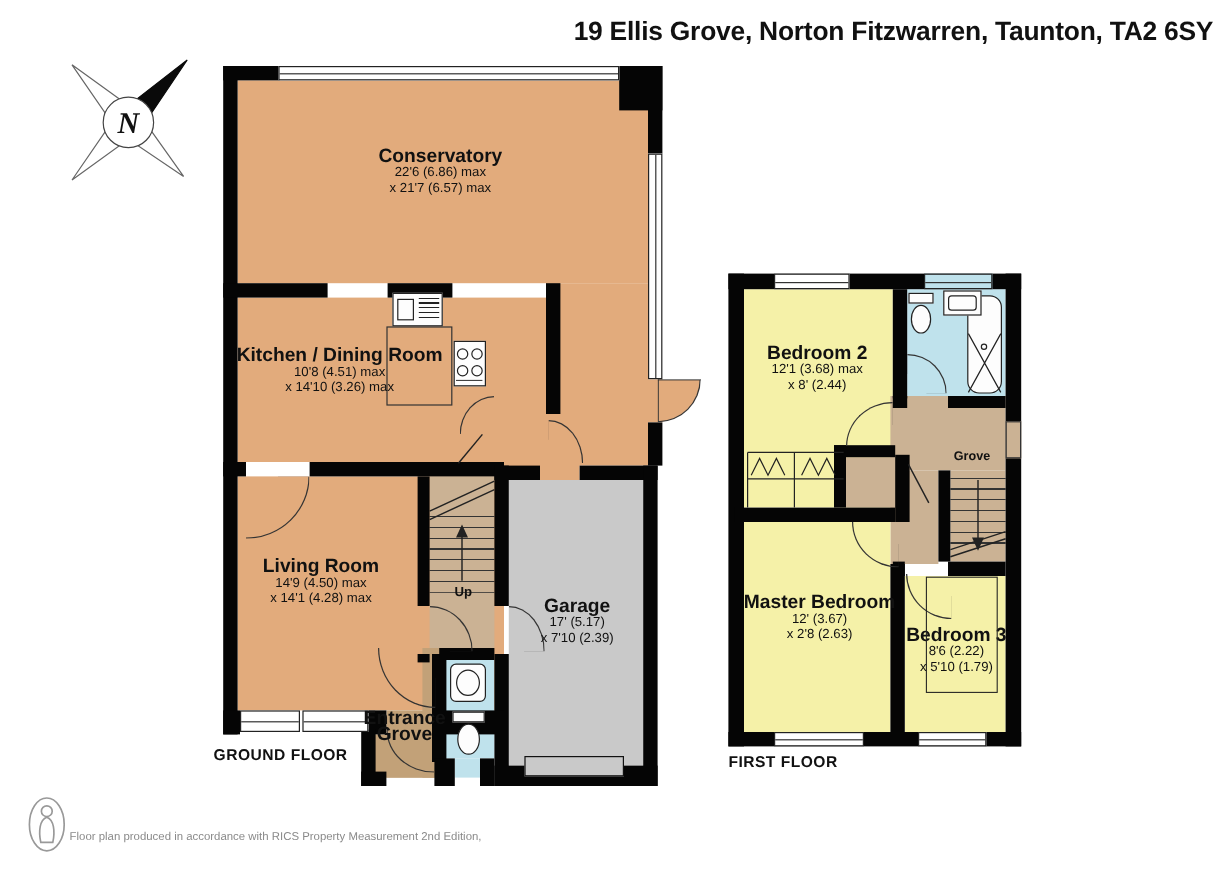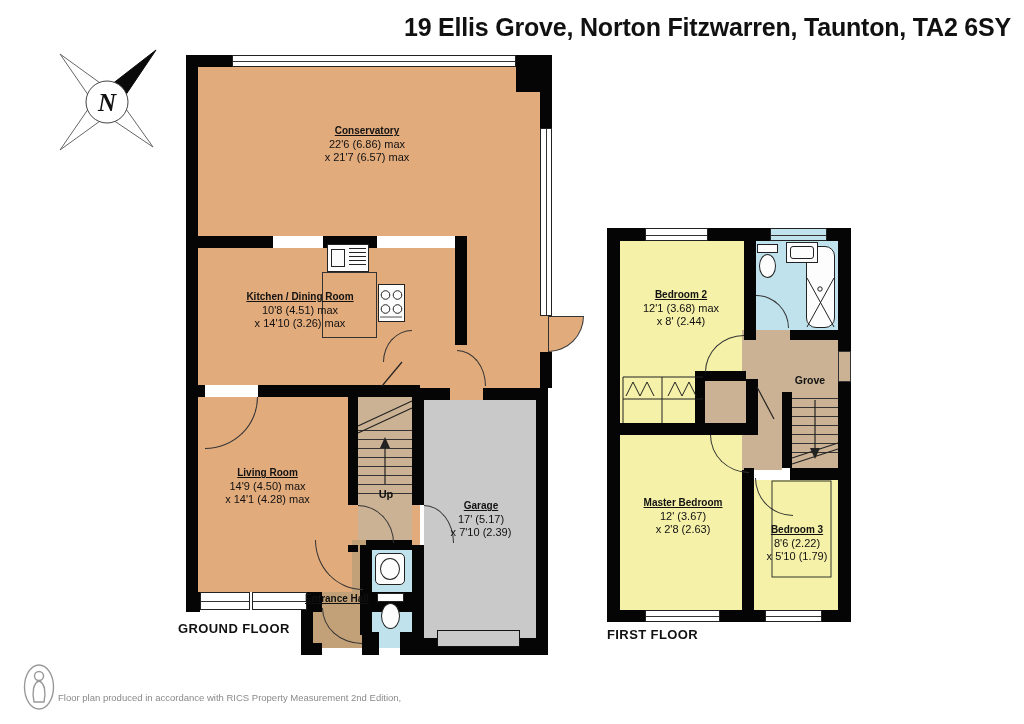--- a/index.html
+++ b/index.html
@@ -25,24 +25,24 @@
   .arc-tr{border-top:1.3px solid #333;border-right:1.3px solid #333;border-top-right-radius:100%;}
   .arc-bl{border-bottom:1.3px solid #333;border-left:1.3px solid #333;border-bottom-left-radius:100%;}
   .arc-br{border-bottom:1.3px solid #333;border-right:1.3px solid #333;border-bottom-right-radius:100%;}
   .pie{position:absolute;background:var(--room-orange,#E2AB7C);border:1.2px solid #333;
        border-radius:0 0 100% 0;box-sizing:border-box;}
   .treads{position:absolute;background-image:repeating-linear-gradient(to bottom,#333 0 1px,transparent 1px 9px);}
   .fx{position:absolute;border:1.2px solid #222;box-sizing:border-box;background:#fdfdfd;}
   .fx.clear{background:transparent;}
   
   .rl{position:absolute;text-align:center;font-size:11px;line-height:13.5px;color:#111;}
-  .rl .rn{font-weight:bold;font-size:10px;text-decoration:underline;}
+  .rl .rn{font-weight:bold;font-size:16px;}
   .stair-lbl{position:absolute;text-align:center;font-weight:bold;font-size:11px;color:#111;}
   .floor-lbl{position:absolute;font-weight:bold;font-size:13px;letter-spacing:.4px;color:#111;}
-  .hdr-title{position:absolute;top:13px;right:13px;font-size:25px;font-weight:bold;letter-spacing:-0.2px;color:#111;}
+  .hdr-title{position:absolute;top:13px;right:13px;font-size:22px;font-weight:bold;letter-spacing:-0.2px;color:#111;}
   .hdr-areas{position:absolute;top:47px;right:13px;text-align:right;font-size:14px;font-weight:bold;line-height:17.5px;color:#111;}
   .hdr-disclaimer{font-size:10.5px;font-weight:normal;margin-top:3px;}
   .footer-text{position:absolute;left:58px;top:667px;font-size:9.5px;line-height:12.5px;color:#8a8a8a;white-space:pre-wrap;}
   svg.overlay{position:absolute;left:0;top:0;pointer-events:none;}
 </style>
 </head>
 <body>
 
 <div id="canvas">
 
@@ -133,37 +133,37 @@
     <div class="fx" style="left:375px;top:553px;width:30px;height:32px;border-radius:5px"></div>
     <div class="fx clear" style="left:380px;top:558px;width:20px;height:22px;border-width:1px;border-radius:50%"></div>
     <div class="fx" style="left:377px;top:593px;width:27px;height:9px"></div>
     <div class="fx" style="left:381px;top:603px;width:19px;height:26px;border-radius:50%"></div>
 
     <div class="rl" style="left:267px;top:124px;width:200px">
       <div class="rn">Conservatory</div>
       <div class="rd">22'6 (6.86) max</div>
       <div class="rd">x 21'7 (6.57) max</div>
     </div>
-    <div class="rl" style="left:202px;top:290px;width:196px">
+    <div class="rl" style="left:185px;top:290px;width:196px">
       <div class="rn">Kitchen / Dining Room</div>
       <div class="rd">10'8 (4.51) max</div>
       <div class="rd">x 14'10 (3.26) max</div>
     </div>
     <div class="rl" style="left:170px;top:466px;width:195px">
       <div class="rn">Living Room</div>
       <div class="rd">14'9 (4.50) max</div>
       <div class="rd">x 14'1 (4.28) max</div>
     </div>
     <div class="rl" style="left:421px;top:499px;width:120px">
       <div class="rn">Garage</div>
       <div class="rd">17' (5.17)</div>
       <div class="rd">x 7'10 (2.39)</div>
     </div>
     <div class="rl" style="left:303px;top:592px;width:68px">
-      <div class="rn">Entrance Hall</div>
+      <div class="rn">Entrance Grove</div>
     </div>
     <div class="stair-lbl" style="left:366px;top:488px;width:40px">Up</div>
     <div class="floor-lbl" style="left:178px;top:621px">GROUND FLOOR</div>
   </div>
 
   <div>
 
     <div class="abs f-bed" style="left:620px;top:241px;width:124px;height:182px"></div>
     <div class="abs f-bath" style="left:756px;top:241px;width:82px;height:89px"></div>
     <div class="abs f-landing" style="left:742px;top:330px;width:96px;height:62px"></div>

